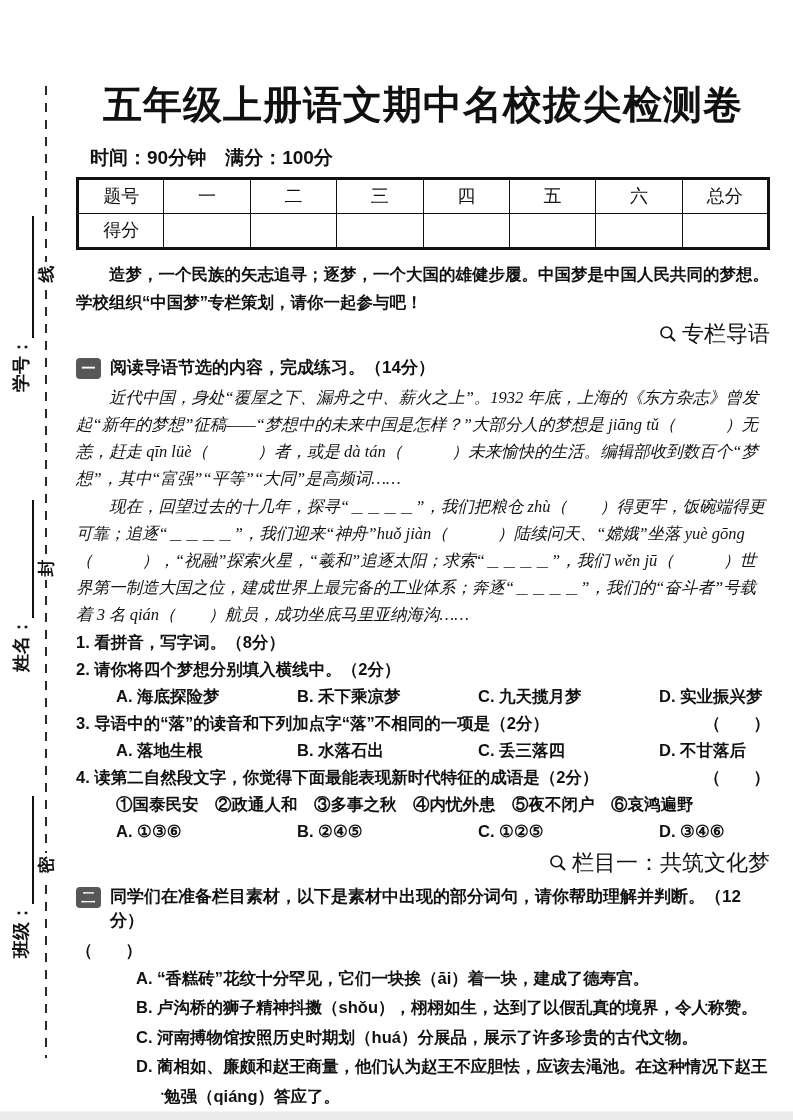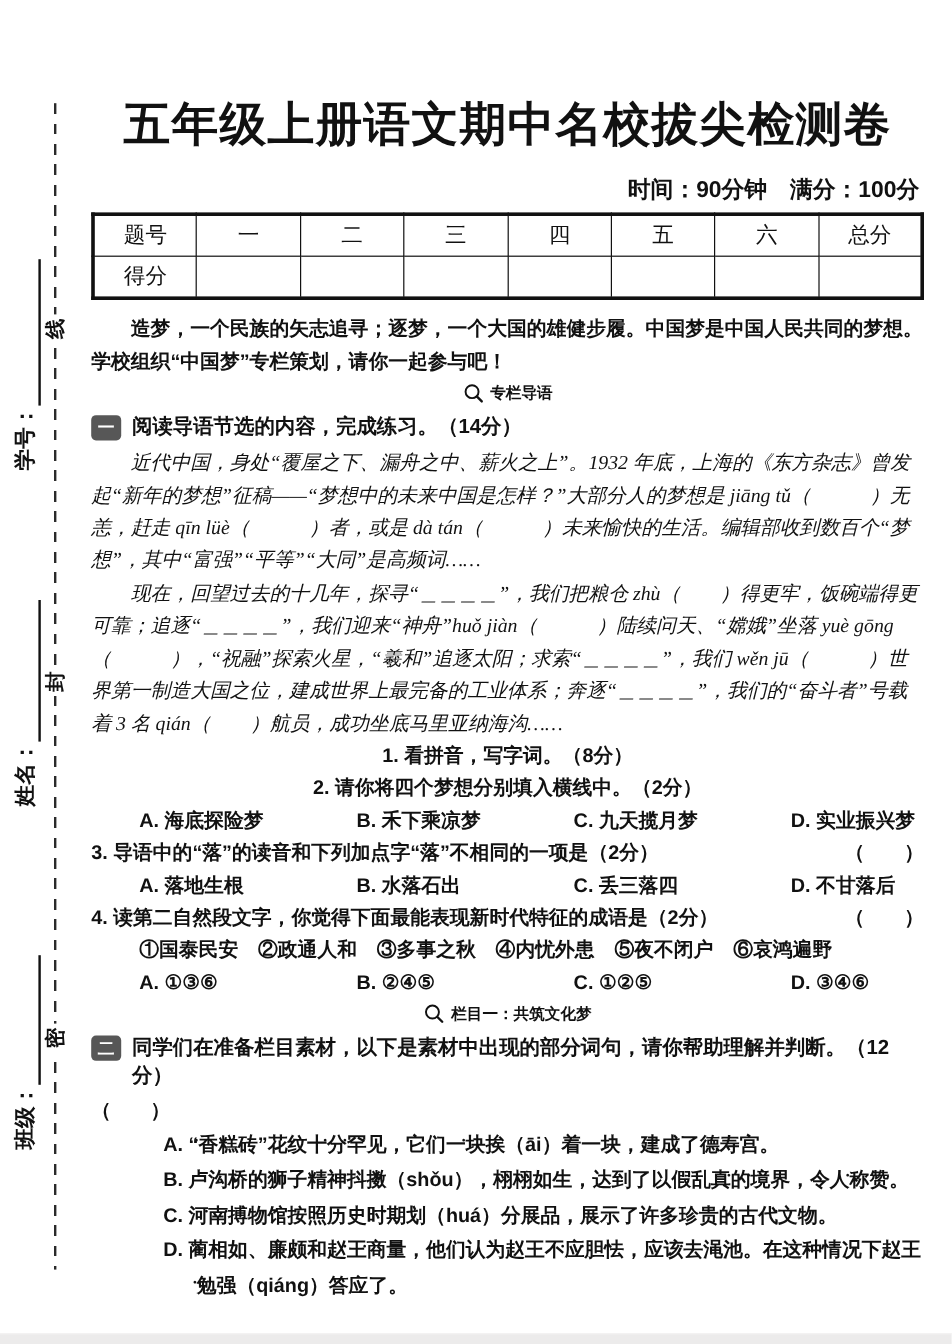--- a/index.html
+++ b/index.html
@@ -14,44 +14,44 @@
     font-weight:700;font-size:17px;transform:rotate(-90deg);}
   .m-field{position:absolute;transform:rotate(-90deg);transform-origin:left top;
     white-space:nowrap;font-weight:700;font-size:18px;height:26px;line-height:26px;}
   .m-blank{display:inline-block;border-bottom:2px solid #111;height:18px;
     vertical-align:bottom;}
 
   
   .content{position:absolute;left:76px;top:2px;width:694px;}
   .title{margin:80px 0 16px;text-align:center;font-size:39px;font-weight:900;
     letter-spacing:1px;line-height:1.2;font-family:"Liberation Sans",sans-serif;}
-  .meta{text-align:right;font-weight:700;font-size:19px;margin:0 4px 6px;}
+  .meta{text-align:left;font-weight:700;font-size:19px;margin:0 14px 6px;}
 
   table.score{width:100%;border-collapse:collapse;border:3px solid #111;
     table-layout:fixed;padding-left:36px;}
   table.score td{border:1.5px solid #111;height:33px;text-align:center;
     font-size:18px;font-weight:500;padding:0;}
 
   .intro{margin:10px 0 2px;font-weight:700;font-size:16.5px;line-height:28px;
     text-indent:2em;}
 
-  .banner{display:flex;align-items:center;justify-content:center;gap:5px;
-    font-weight:700;font-size:13px;margin:3px 0;}
+  .banner{display:flex;align-items:center;justify-content:flex-end;gap:5px;
+    font-weight:400;font-size:22px;margin:3px 0;}
   .mag{width:18px;height:18px;flex:0 0 auto;}
 
   .sec-header{display:flex;align-items:flex-start;gap:9px;margin:7px 0 4px;
     font-weight:800;font-size:17px;line-height:24px;}
   .sec-num{flex:0 0 auto;width:25px;height:21px;margin-top:2px;background:#575757;
     color:#fff;border-radius:4px;display:flex;align-items:center;
     justify-content:center;font-size:14px;font-weight:700;}
 
   .passage{font-family:"Liberation Serif",serif;font-style:italic;
     font-size:16.5px;line-height:27px;text-indent:2em;margin:1px 0;}
 
-  .q{font-size:16.5px;font-weight:600;line-height:27px;text-align:center;}
+  .q{font-size:16.5px;font-weight:600;line-height:27px;}
   .q-row{display:flex;justify-content:space-between;align-items:baseline;}
   .paren{font-weight:600;white-space:pre;}
   .opts4{display:grid;grid-template-columns:165px 165px 165px 1fr;
     margin-left:40px;font-size:16.5px;font-weight:600;line-height:27px;gap:16px;}
   .items-line{margin-left:40px;font-size:16.5px;font-weight:600;line-height:27px;}
   .opt-long{margin-left:60px;padding-left:28px;text-indent:-28px;
     font-size:16.5px;font-weight:600;line-height:29.5px;}
 
   .emph{position:relative;font-style:inherit;}
   .emph::after{content:"\25CF";position:absolute;left:50%;bottom:-0.62em;

